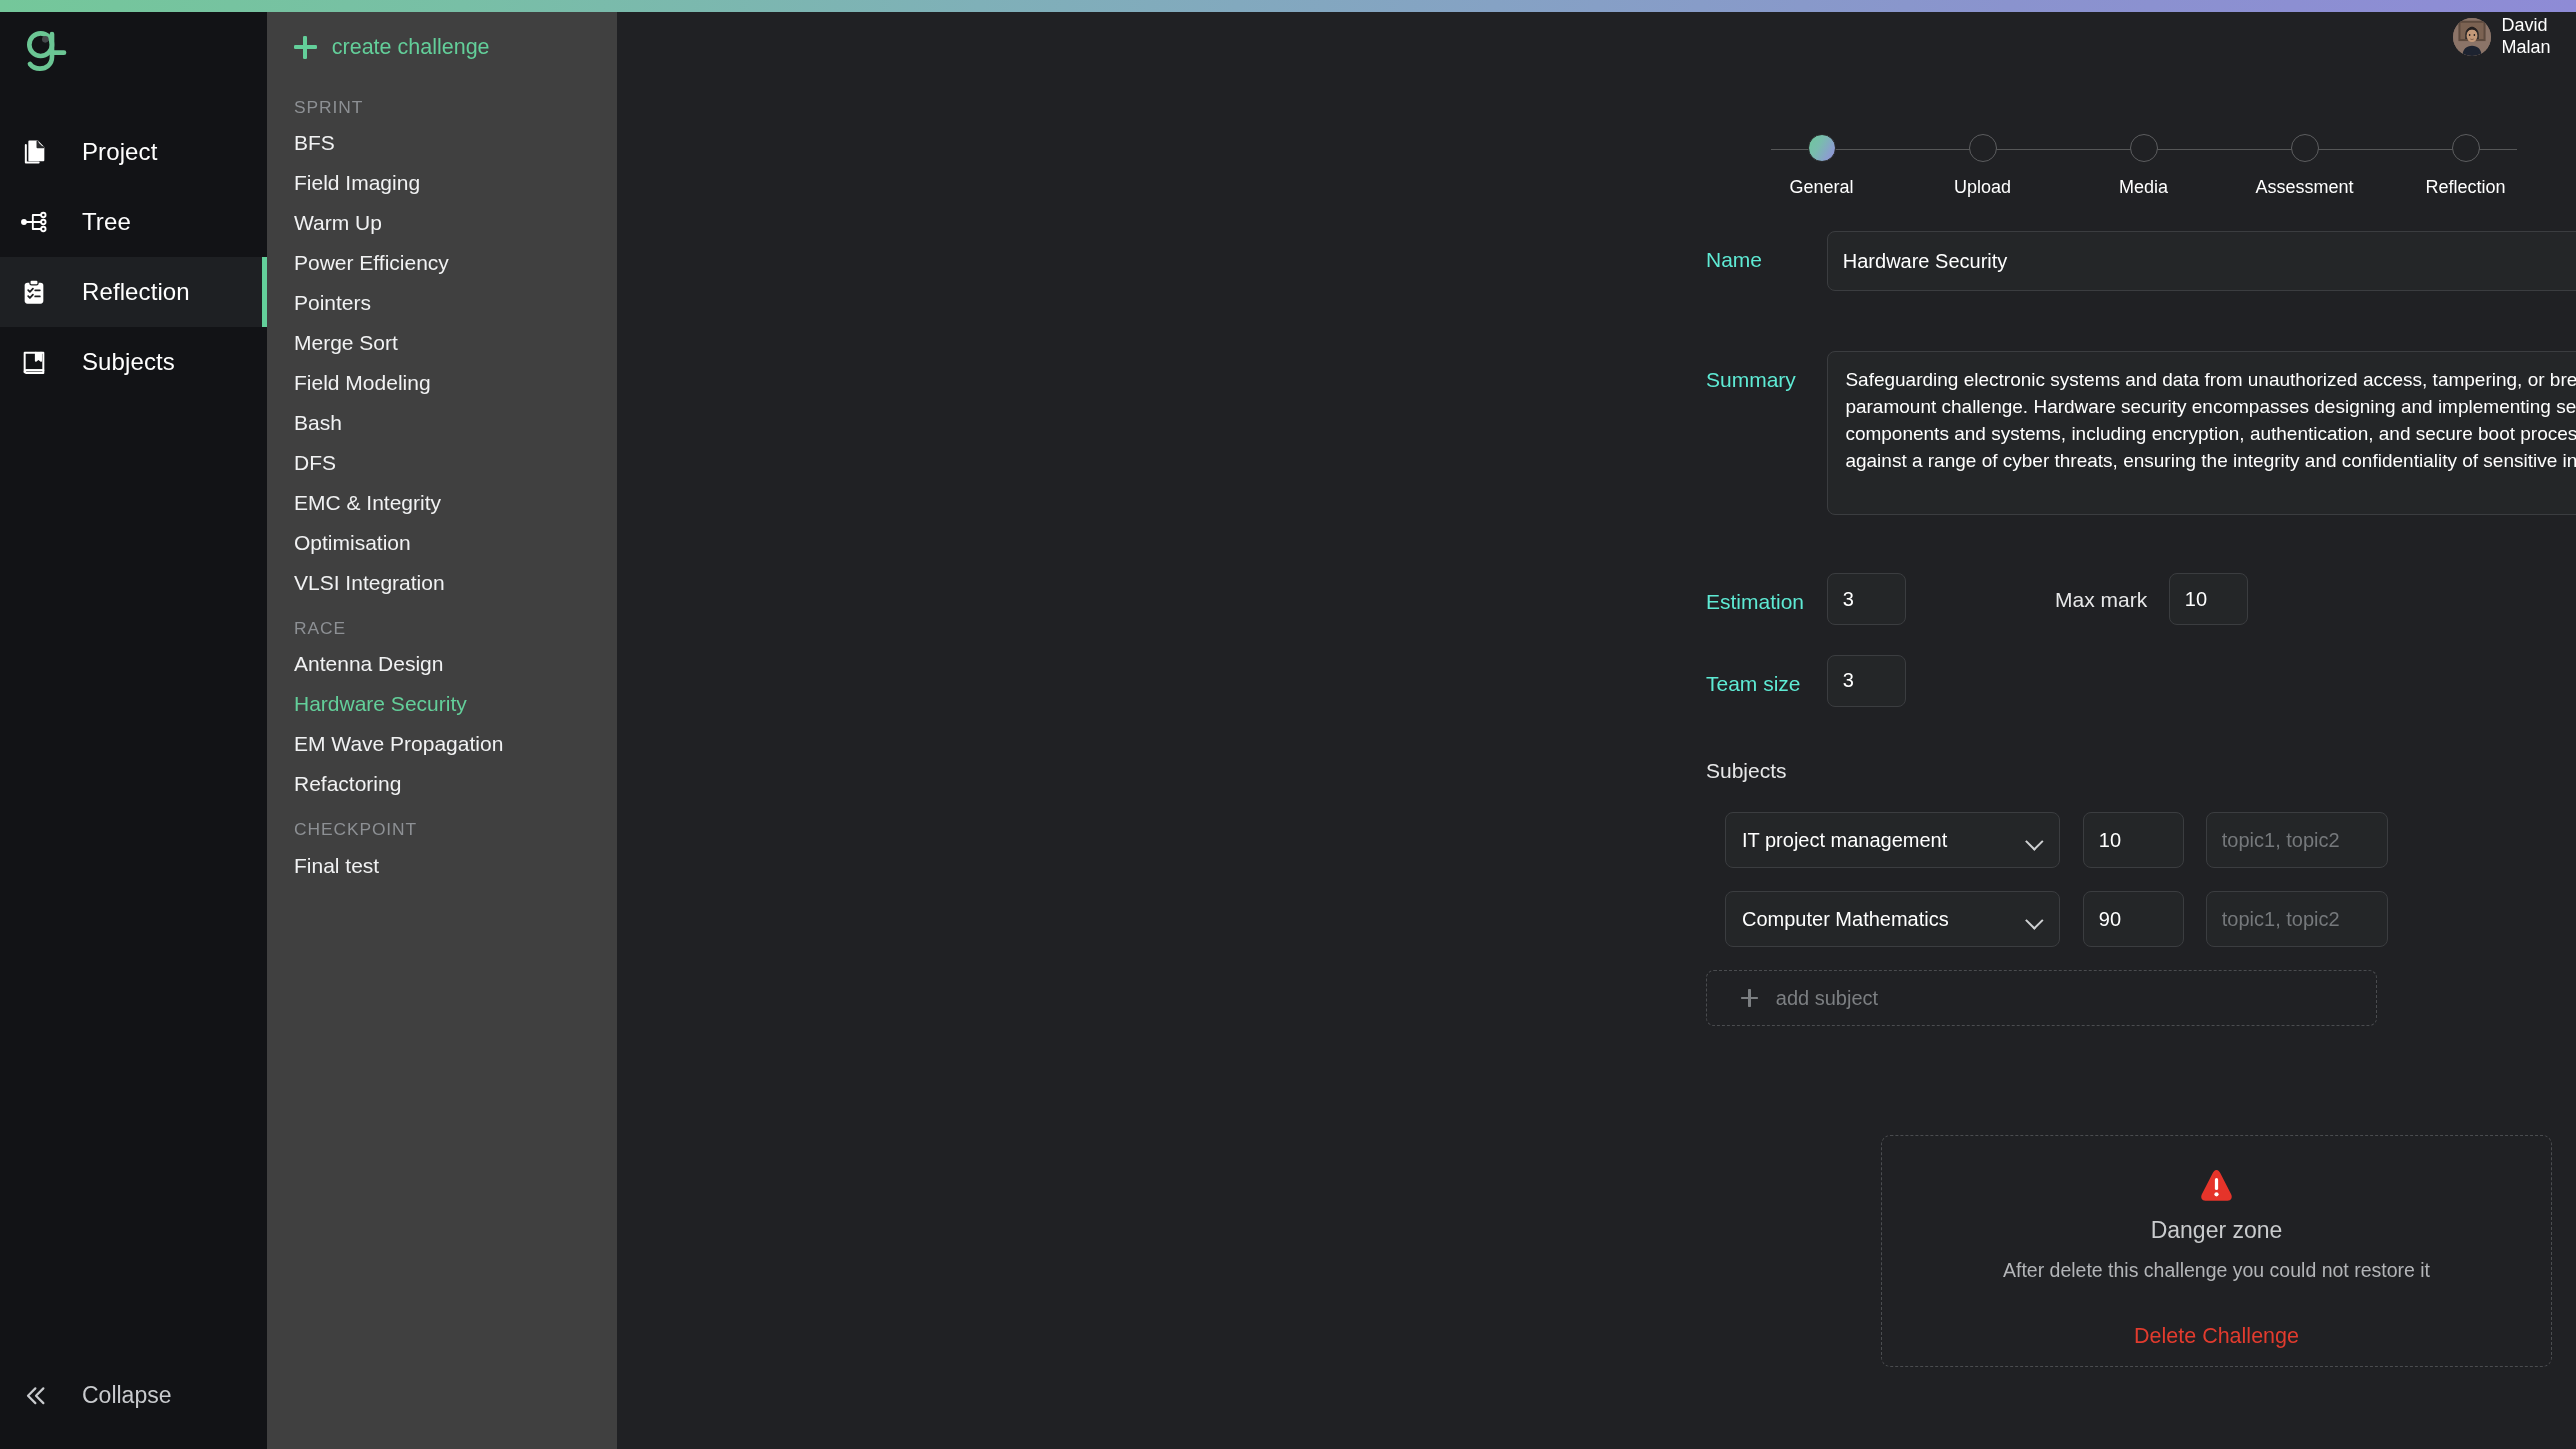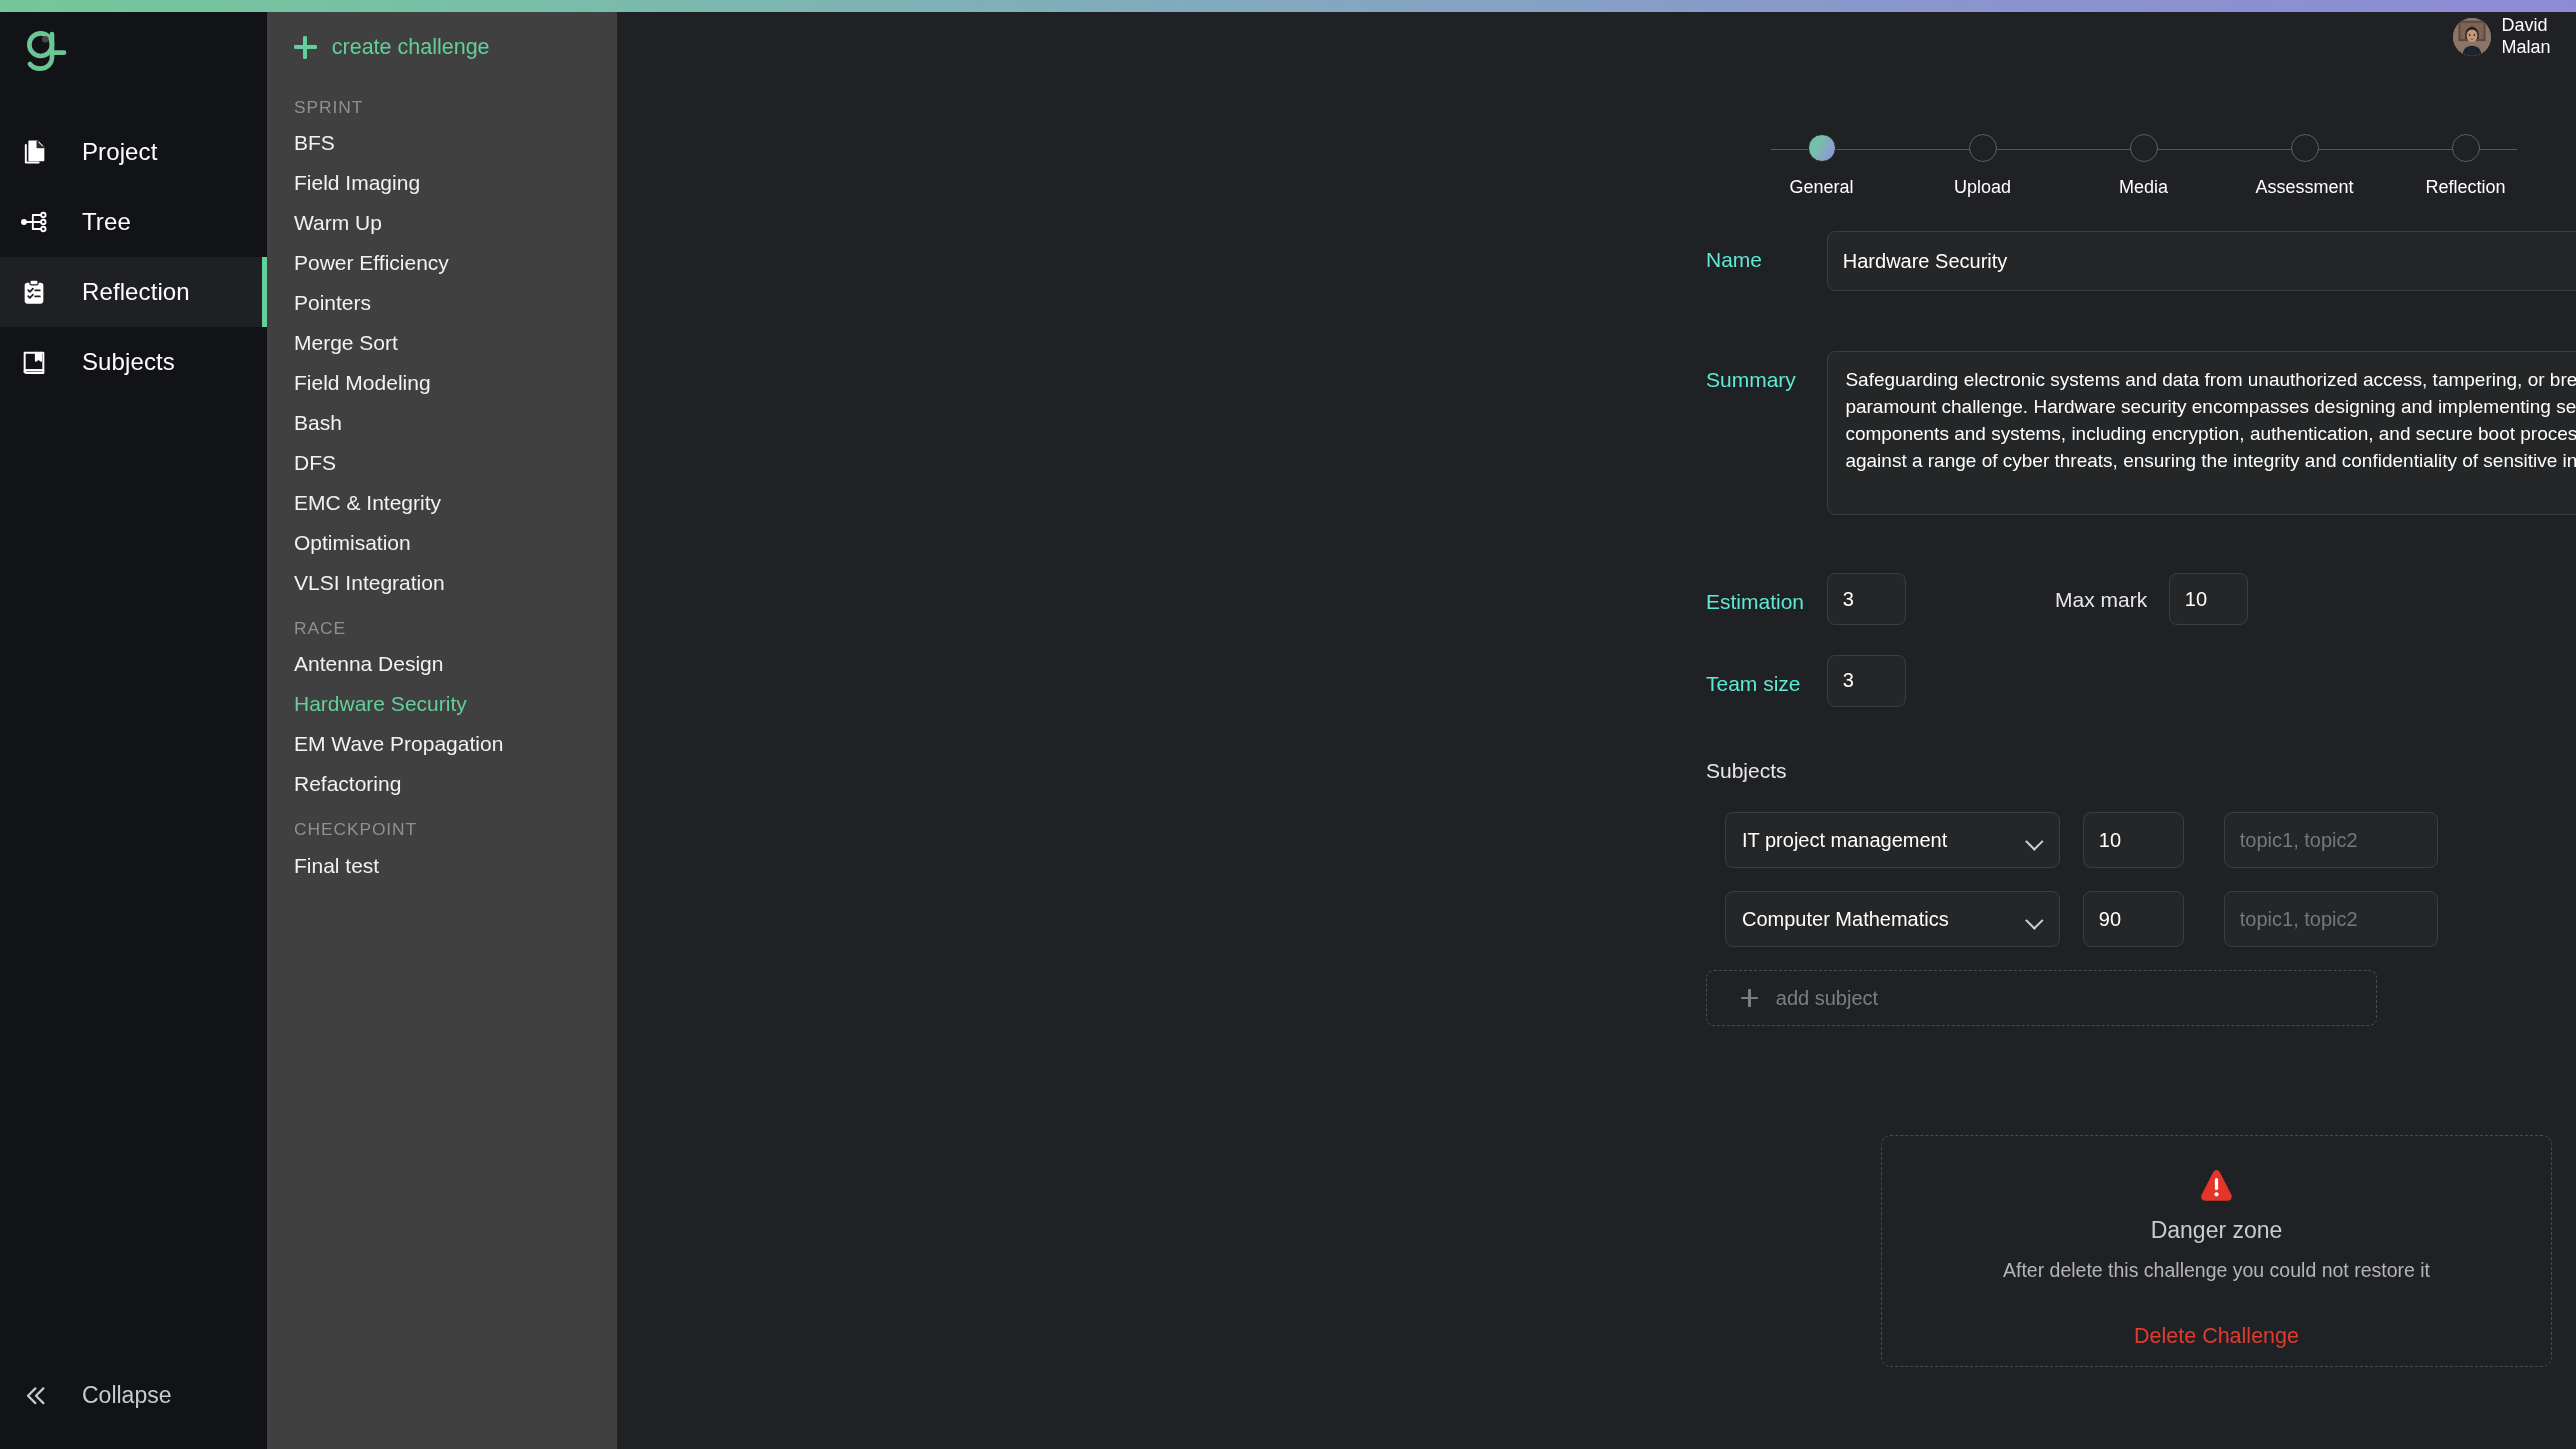--- a/index.html
+++ b/index.html
@@ -163,21 +163,21 @@
     border-radius:8px; display:flex; align-items:center; padding:0 16px;
     color:#ffffff; font-size:20px; cursor:pointer; justify-content:space-between;margin-left:19px;
   }
   .chev { width:17.4px; height:10px; position:relative; flex:0 0 17.4px; }
   .chev::before {
     content:""; position:absolute; left:2px; top:0; width:10.7px; height:10.7px;
     border-right:2px solid #cfd1d3; border-bottom:2px solid #cfd1d3;
     transform:rotate(45deg);
   }
   .subj-weight { width:101px; height:56px; margin-left:23px; }
-  .subj-topics { width:214px; height:56px; margin-left:40px; }
+  .subj-topics { width:182px; height:56px; margin-left:22px; }
 
   .add-subject {
     width:671px; height:56px; border:1px dashed #4a4c4f; border-radius:8px;
     display:flex; align-items:center; padding-left:34px; cursor:pointer;
     margin-top:9.4px;
   }
   .add-plus { width:17.4px; height:17.4px; position:relative; flex:0 0 17.4px; }
   .add-plus::before, .add-plus::after {
     content:""; position:absolute; background:#7c7f82; border-radius:0.7px;
   }

